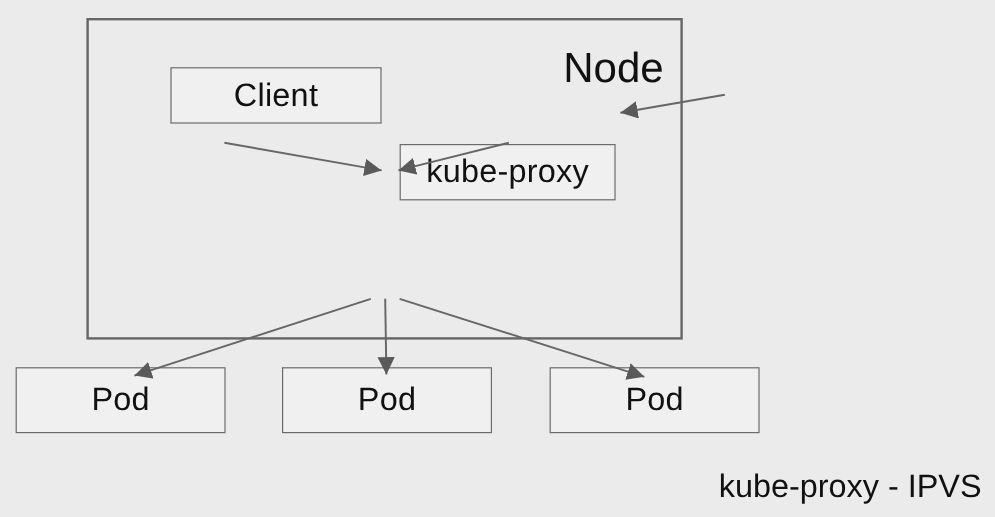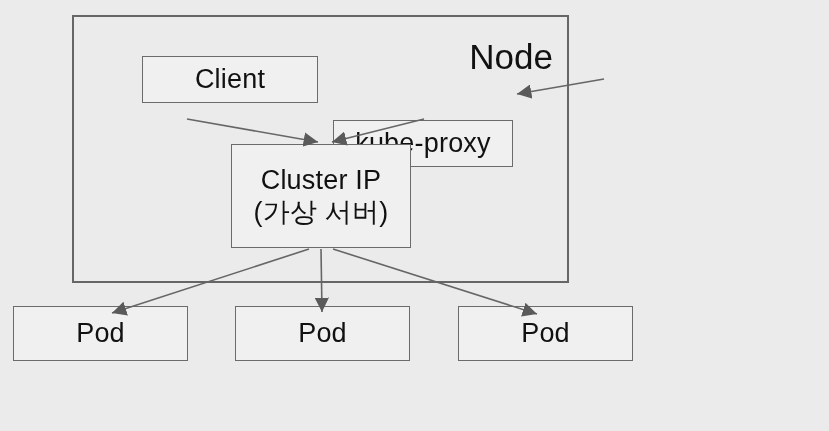--- a/index.html
+++ b/index.html
@@ -83,38 +83,35 @@
   </div>
 
   <div class="box client-box">
     <span>Client</span>
   </div>
 
   <div class="box kubeproxy-box">
     <span>kube-proxy</span>
   </div>
 
-  <div class="box clusterip-box">
-    <span>Cluster IP</span>
-    <span>(가상 서버)</span>
-  </div>
 
 
   <div class="box pod-box pod-1">
     <span>Pod</span>
   </div>
 
   <div class="box pod-box pod-2">
     <span>Pod</span>
   </div>
 
   <div class="box pod-box pod-3">
     <span>Pod</span>
   </div>
 
+  <div class="caption">kube-proxy - IPVS</div>
 
   <svg class="arrows" viewBox="0 0 829 431">
     <defs>
       <marker id="arrowhead" viewBox="0 0 10 10" refX="10" refY="5" markerWidth="9" markerHeight="9" orient="auto-start-reverse">
         <path d="M 0 0 L 10 5 L 0 10 z" fill="#5a5a5a"></path>
       </marker>
     </defs>
     <line x1="187" y1="119" x2="318" y2="142" marker-end="url(#arrowhead)"></line>
     <line x1="424" y1="119" x2="332" y2="142" marker-end="url(#arrowhead)"></line>
     <line x1="604" y1="79" x2="517" y2="94" marker-end="url(#arrowhead)"></line>

